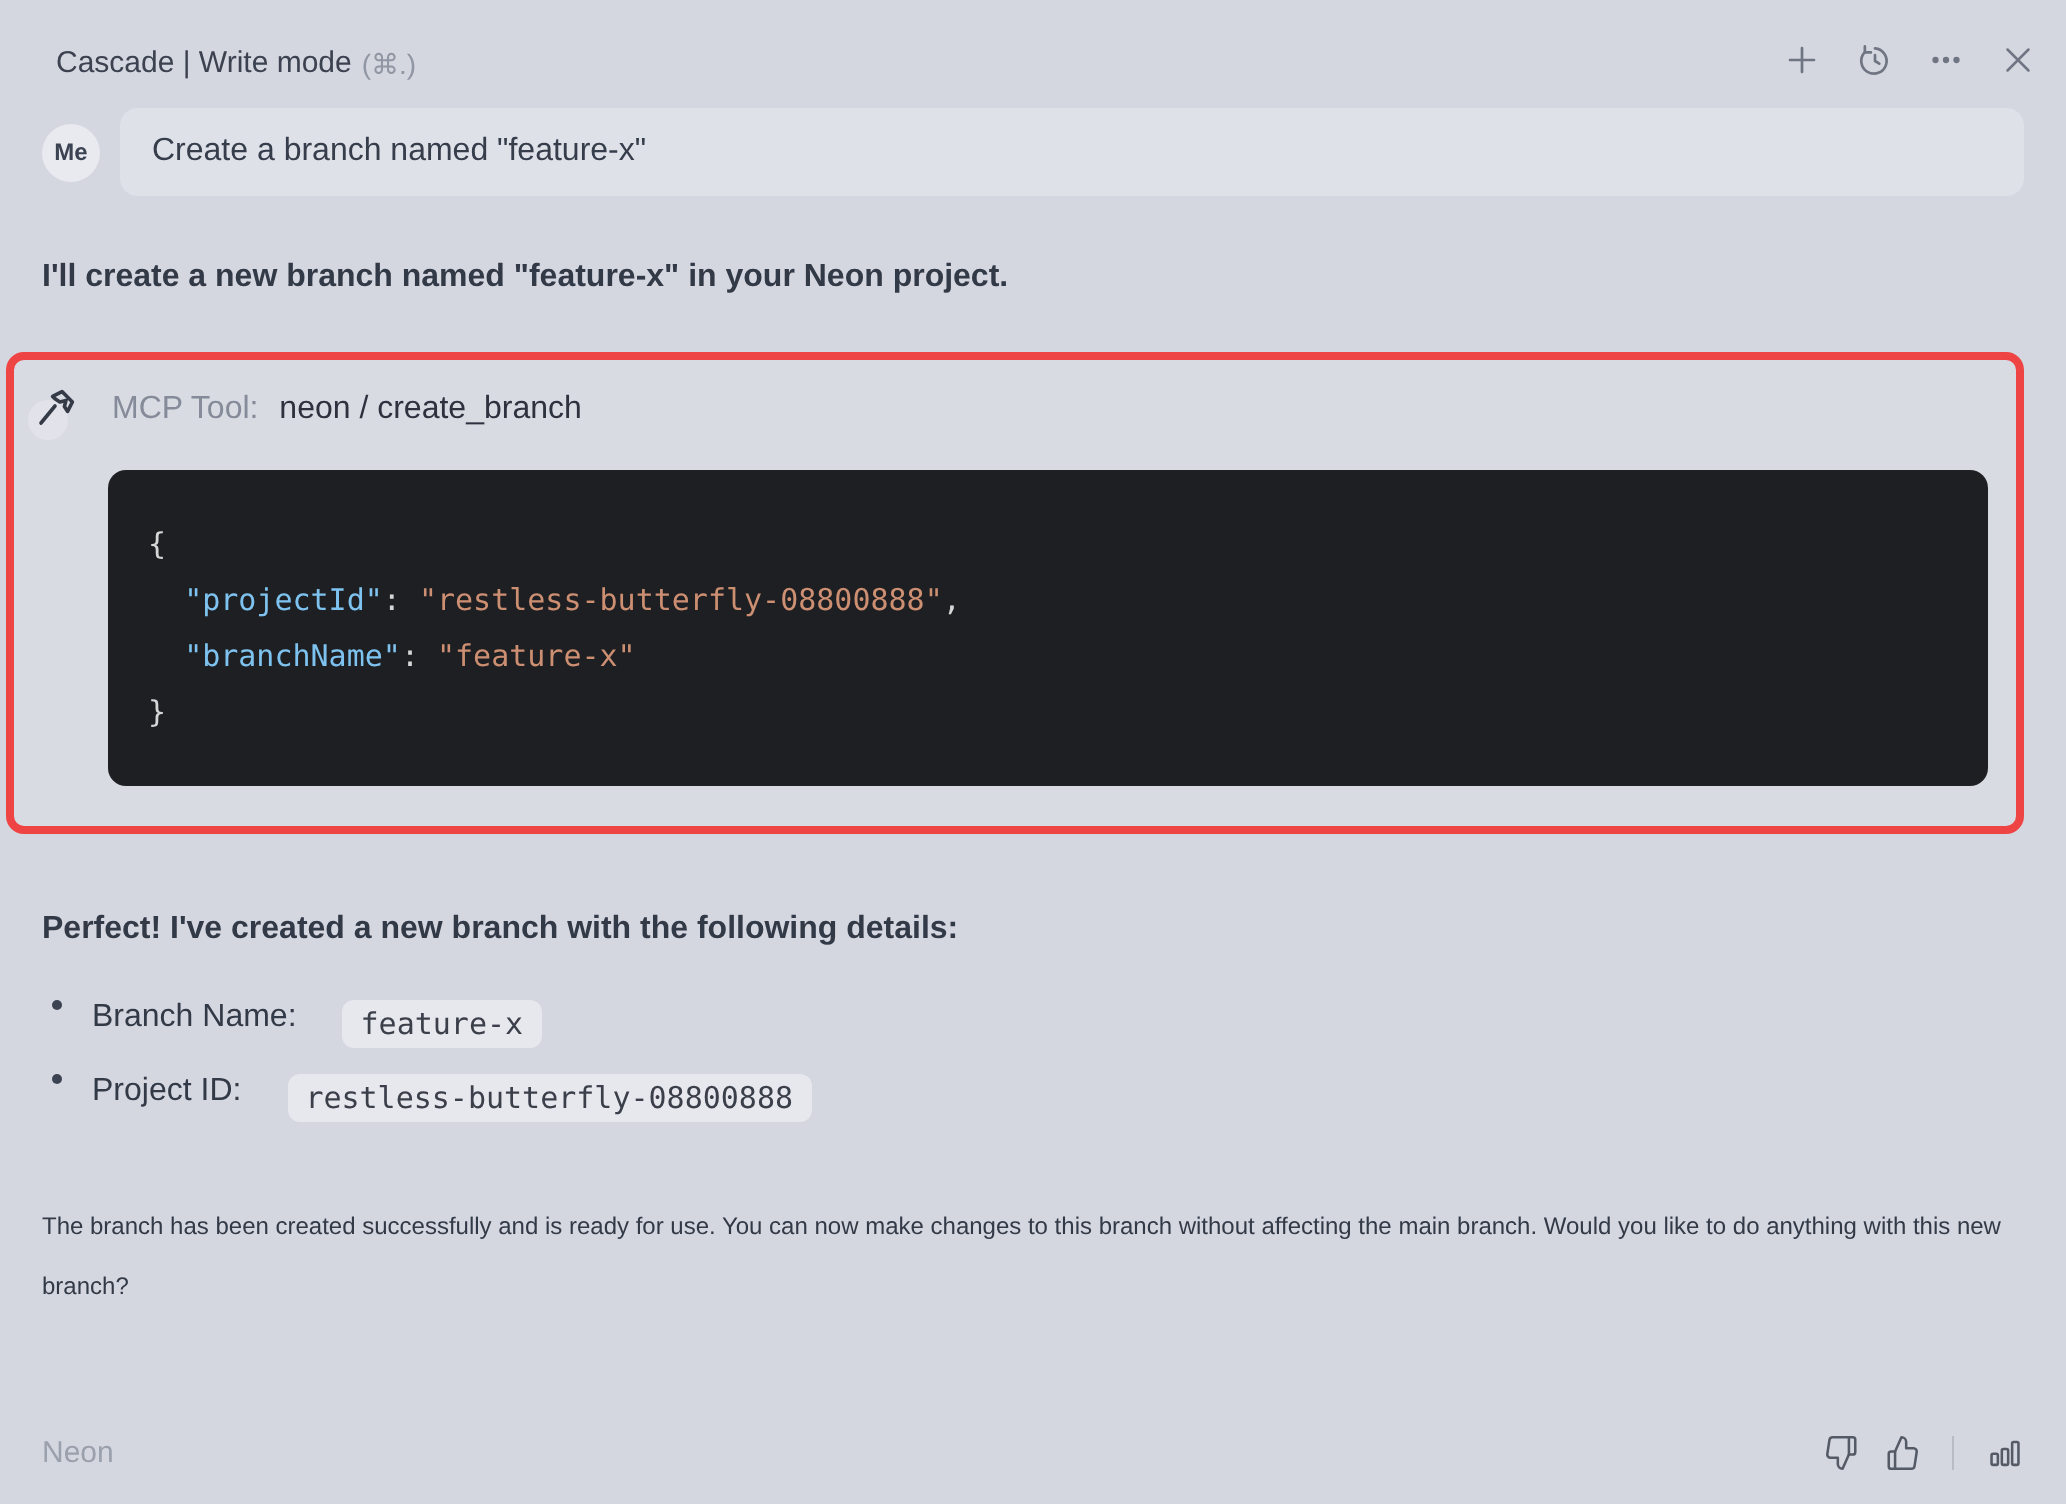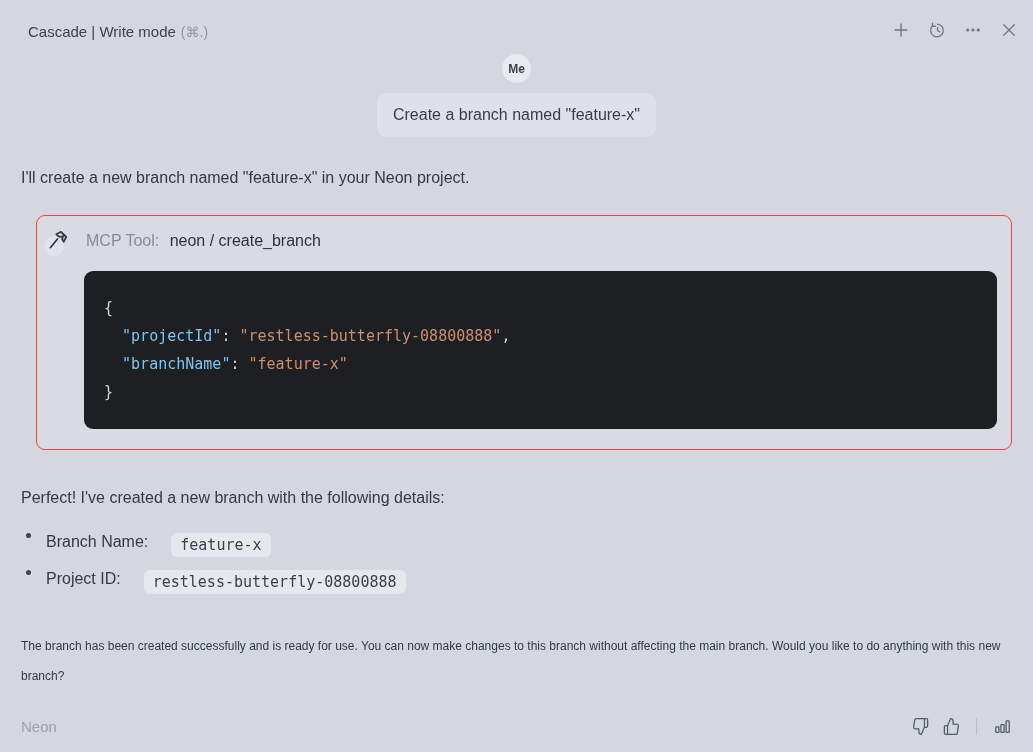--- a/index.html
+++ b/index.html
@@ -31,21 +31,20 @@
     cursor:pointer; color:#6f7582;
   }
   .icon-btn svg { stroke:#6f7582; }
 
   
   .user-row {
     display:flex;
     align-items:center;
     gap:10px;
     margin:14px 21px 0 21px;
-    flex-direction:column;
   }
   .avatar {
     width:29px; height:29px;
     border-radius:50%;
     background:#e9eaef;
     color:#3b4252;
     font-size:12px; font-weight:bold;
     display:flex; align-items:center; justify-content:center;
     flex:0 0 auto;
   }
@@ -57,26 +56,27 @@
     font-size:16px;
     color:#363d4b;
   }
 
   
   .para {
     margin:30px 21px 0 21px;
     font-size:16px;
     line-height:22px;
     color:#333a47;
+    font-weight:bold;
   }
 
   
   .tool-card {
-    margin:26px 21px 0 36px;
-    border:1px solid #ef4444;
+    margin:26px 21px 0 3px;
+    border:4px solid #ef4444;
     border-radius:9px;
     background:#d9dbe3;
     padding:12px 14px 20px 9px;
   }
   .tool-head {
     display:flex;
     align-items:center;
     gap:16px;
   }
   .tool-icon-wrap {

